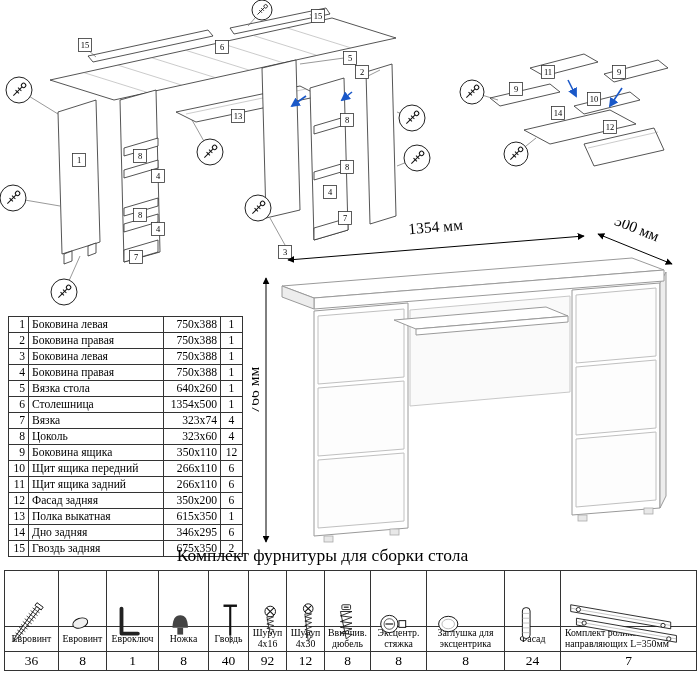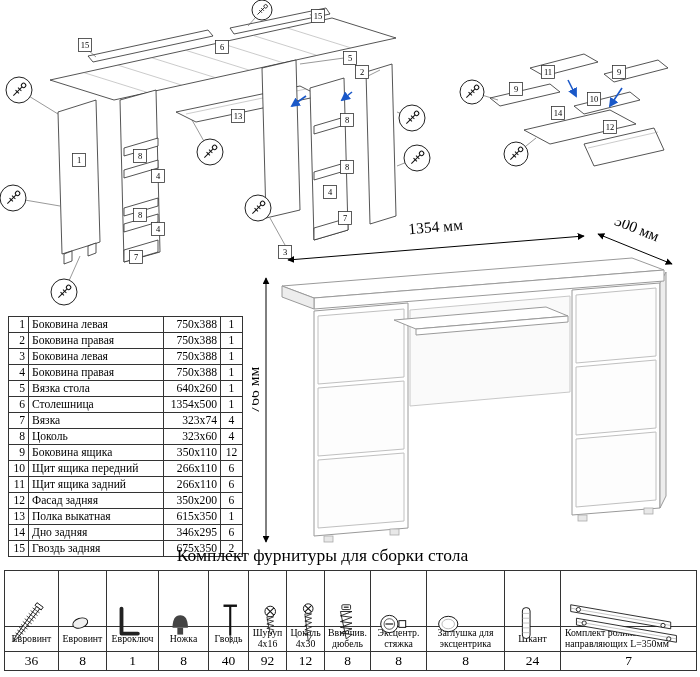--- a/index.html
+++ b/index.html
@@ -557,25 +557,25 @@
             </svg>
           </td>
         </tr>
       <tr class="hw-names" id="hw-names-row">
           <td>Евровинт</td>
           <td>Евровинт</td>
           <td>Евроключ</td>
           <td>Ножка</td>
           <td>Гвоздь</td>
           <td>Шуруп 4x16</td>
-          <td>Цоколь 4x30</td>
+          <td>Шуруп 4x30</td>
           <td>Ввинчив. дюбель</td>
           <td>Эксцентр. стяжка</td>
           <td>Заглушка для эксцентрика</td>
-          <td>Шкант</td>
+          <td>Фасад</td>
           <td class="hw-name-last">Комплект роликовых направляющих L=350мм</td>
         </tr>
       <tr class="hw-qty" id="hw-qty-row">
           <td>36</td>
           <td>8</td>
           <td>1</td>
           <td>8</td>
           <td>40</td>
           <td>92</td>
           <td>12</td>

